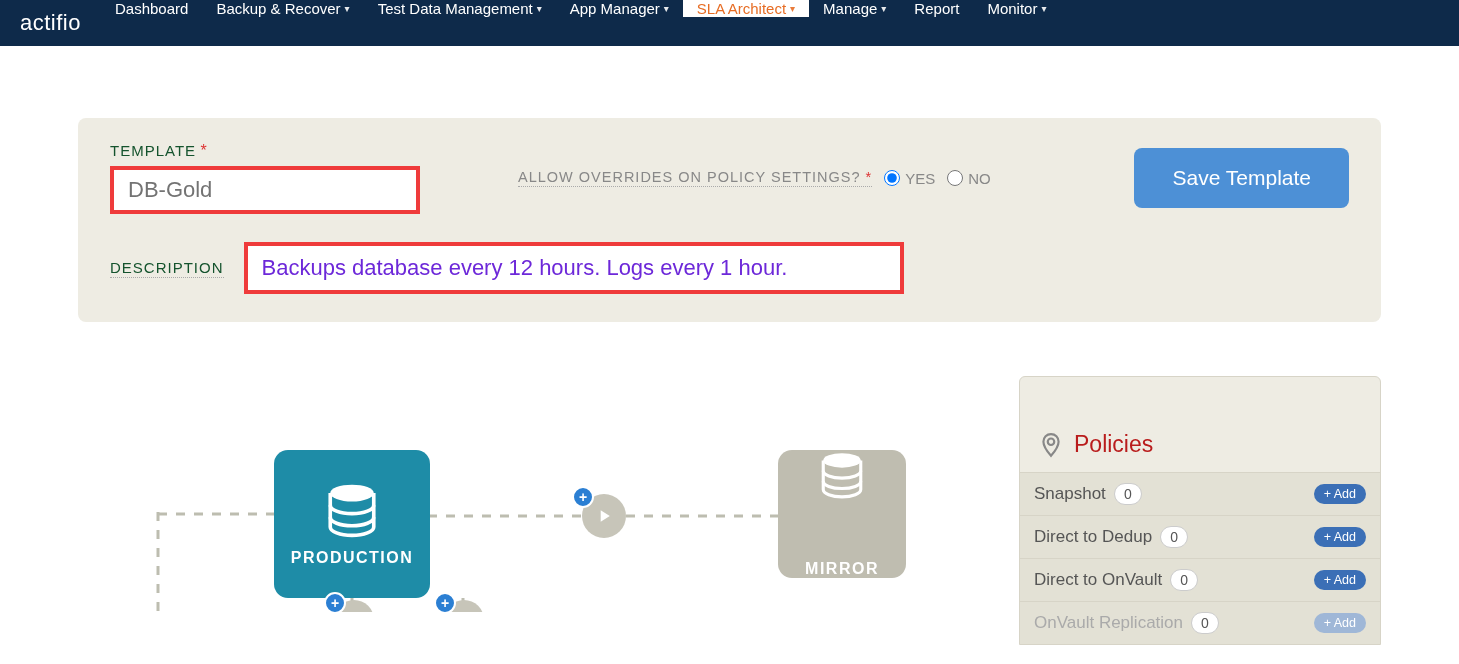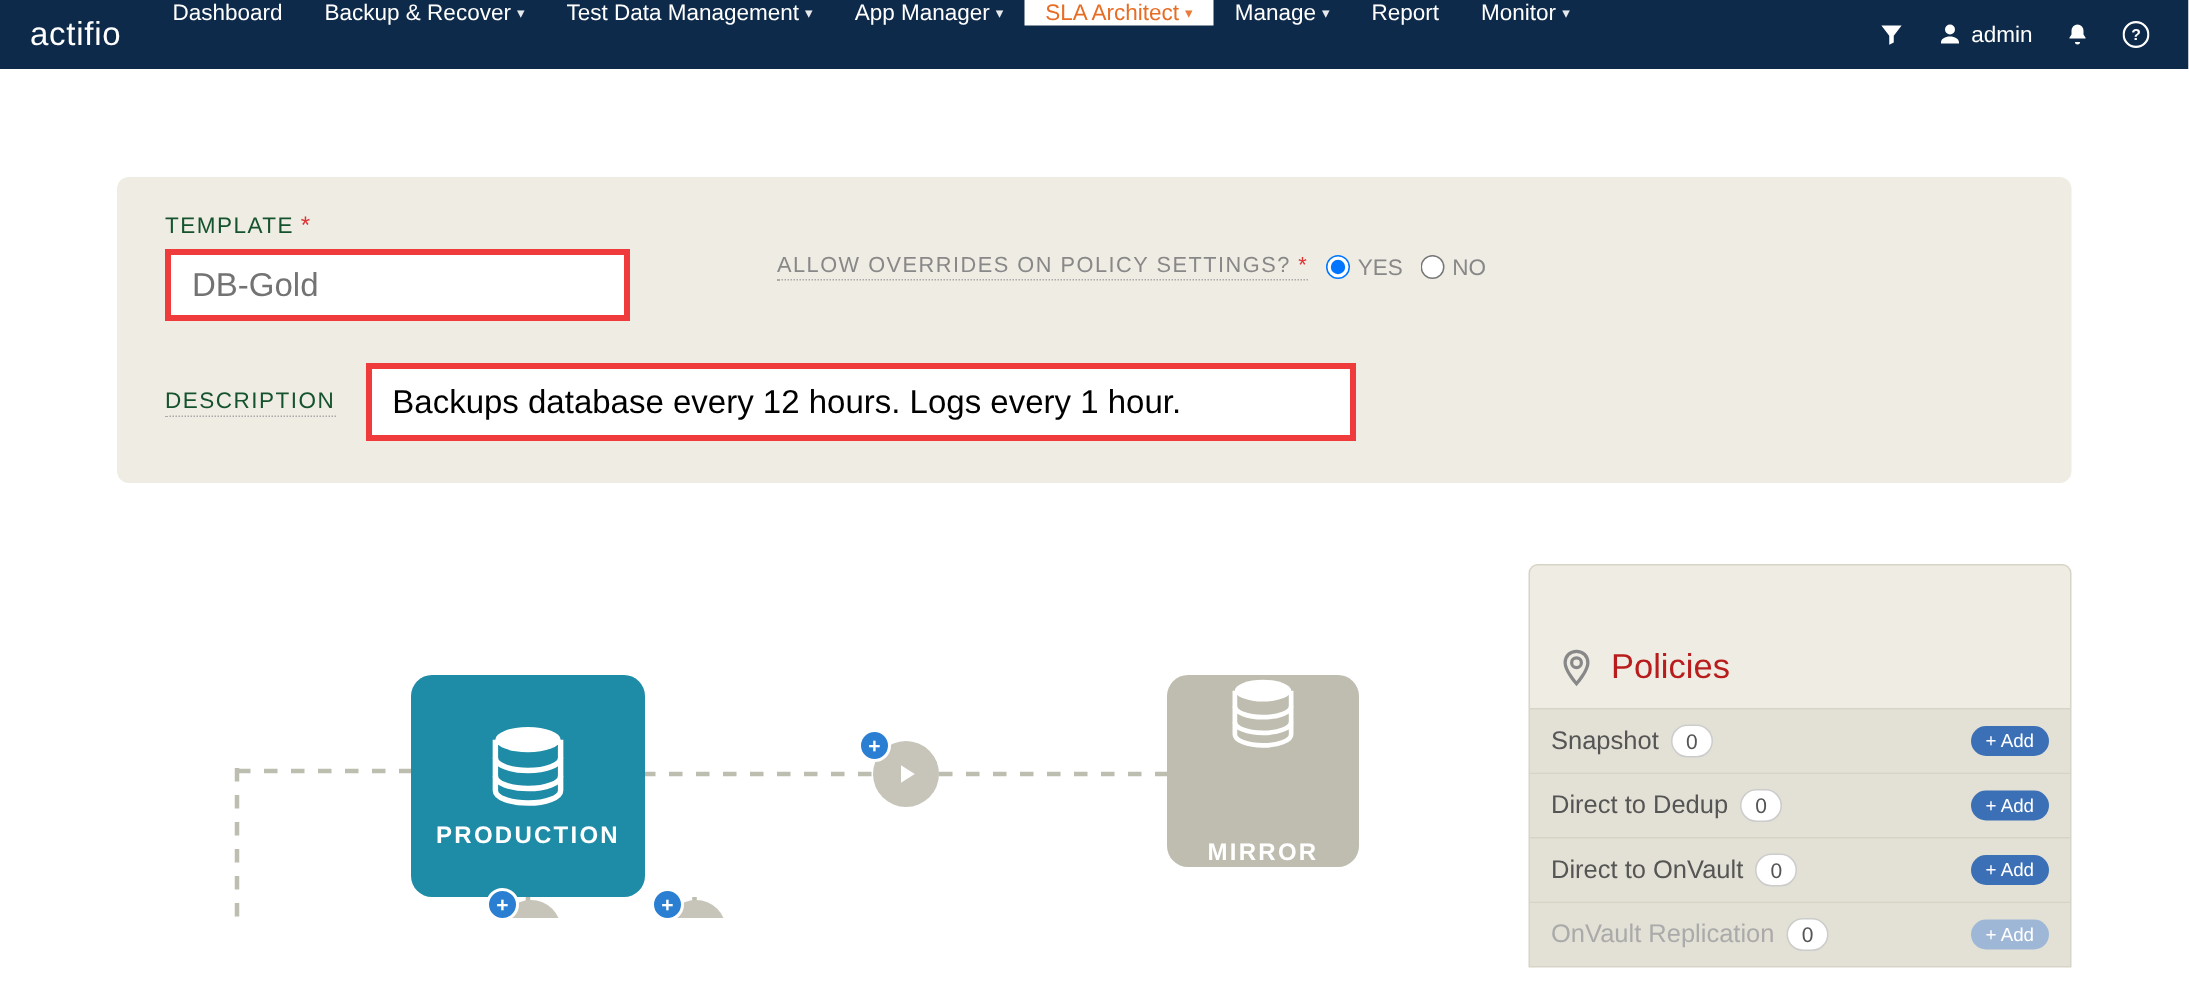--- a/index.html
+++ b/index.html
@@ -23,21 +23,21 @@
   .req { color: #d33; }
   .template-group { display: flex; flex-direction: column; gap: 6px; }
   .template-input { width: 310px; height: 48px; border: 4px solid #ef3b3b; background: #fff; font-size: 22px; padding: 0 14px; color: #737373; }
   .override-group { display: flex; align-items: center; gap: 12px; margin-left: 70px; }
   .override-label { color: #888; font-size: 14.5px; letter-spacing: 1px; border-bottom: 1px dotted #aaa; padding-bottom: 1px; }
   .radio-opt { display: flex; align-items: center; gap: 5px; font-size: 15px; color: #888; }
   input[type=radio] { width: 16px; height: 16px; }
   .save-btn { margin-left: auto; background: #4d90d6; color: #fff; border: none; border-radius: 8px; font-size: 21px; padding: 18px 38px; cursor: pointer; }
 
   .row2 { display: flex; align-items: center; gap: 20px; }
-  .desc-input { flex: 0 0 660px; height: 52px; border: 4px solid #ef3b3b; background: #fff; font-size: 22px; padding: 12px 14px; color: #000000; }
+  .desc-input { flex: 0 0 660px; height: 52px; border: 4px solid #ef3b3b; background: #fff; font-size: 22px; padding: 12px 14px; color: #6d28d9; }
   .underline { border-bottom: 1px dotted #aaa; padding-bottom: 1px; }
 
   
   .policies { position: absolute; right: 78px; top: 376px; width: 362px; background: #eeece3; border-radius: 6px 6px 0 0; border: 1px solid #d7d4c7; overflow: hidden; }
   .policies-header { display: flex; align-items: center; gap: 10px; padding: 14px 18px; font-size: 23px; color: #b91c1c; margin-top: 40px; }
   .pol-row { display: flex; align-items: center; padding: 10px 14px; border-top: 1px solid #d7d4c7; background: #e3e1d5; gap: 8px; }
   .pol-row.disabled .pol-name { color: #aaa; }
   .pol-name { font-size: 17px; color: #555; }
   .pol-count { background: #fff; border: 1px solid #ccc; border-radius: 11px; min-width: 28px; height: 22px; display: inline-flex; align-items: center; justify-content: center; font-size: 14px; color: #555; padding: 0 8px; }
   .pol-add { margin-left: auto; background: #3b6fb6; color: #fff; border-radius: 11px; font-size: 12.5px; padding: 3px 10px; cursor: pointer; border: none; }
@@ -84,64 +84,41 @@
         <span>Manage</span>
         <span class="caret">▾</span>
       </div>
     <div class="nav-item">
         <span>Report</span>
       </div>
     <div class="nav-item">
         <span>Monitor</span>
         <span class="caret">▾</span>
       </div>
-  </div>
-  <div class="nav-right">
-    <span class="icon-btn">
-      <svg width="18" height="18" viewBox="0 0 24 24" fill="#fff">
-          <path d="M3 4h18l-7 9v6l-4 2v-8z"></path>
-        </svg>
-    </span>
-    <span class="user-chip">
-      <svg width="16" height="16" viewBox="0 0 24 24" fill="#fff">
-          <path d="M12 12a5 5 0 100-10 5 5 0 000 10zm0 2c-5 0-9 2.5-9 6v1h18v-1c0-3.5-4-6-9-6z"></path>
-        </svg>
-      <span>admin</span>
-    </span>
-    <span class="icon-btn">
-      <svg width="16" height="16" viewBox="0 0 24 24" fill="#fff">
-          <path d="M12 2a6 6 0 00-6 6v4l-2 3v1h16v-1l-2-3V8a6 6 0 00-6-6zm0 20a2.5 2.5 0 002.5-2.5h-5A2.5 2.5 0 0012 22z"></path>
-        </svg>
-    </span>
-    <span class="icon-btn">
-      <svg width="18" height="18" viewBox="0 0 24 24" fill="#fff">
-          <circle cx="12" cy="12" r="11" fill="none" stroke="#fff" stroke-width="2"></circle>
-          <text x="12" y="17" text-anchor="middle" font-size="14" font-weight="700" fill="#fff">?</text>
-        </svg>
-    </span>
   </div>
 </div>
 
 <div class="card">
   <div class="row1">
     <div class="template-group">
       <div><span class="label">TEMPLATE</span> <span class="req">*</span></div>
       <input class="template-input" type="text" value="DB-Gold" style="">
     </div>
     <div class="override-group">
       <span class="override-label"><span>ALLOW OVERRIDES ON POLICY SETTINGS?</span> <span class="req">*</span></span>
       <label class="radio-opt">
           <input type="radio" name="ovr" checked="" style=""> 
           <span>YES</span>
         </label>
       <label class="radio-opt">
           <input type="radio" name="ovr" style=""> 
           <span>NO</span>
         </label>
     </div>
+    <button class="save-btn">Save Template</button>
   </div>
   <div class="row2">
     <span class="label underline">DESCRIPTION</span>
     <input class="desc-input" type="text" value="Backups database every 12 hours. Logs every 1 hour." style="">
   </div>
 </div>
 
 <div class="diagram">
   <svg width="940" height="230" style="position:absolute;left:0;top:0">
     <path class="dashed" d="M350 134 L700 134"></path>

